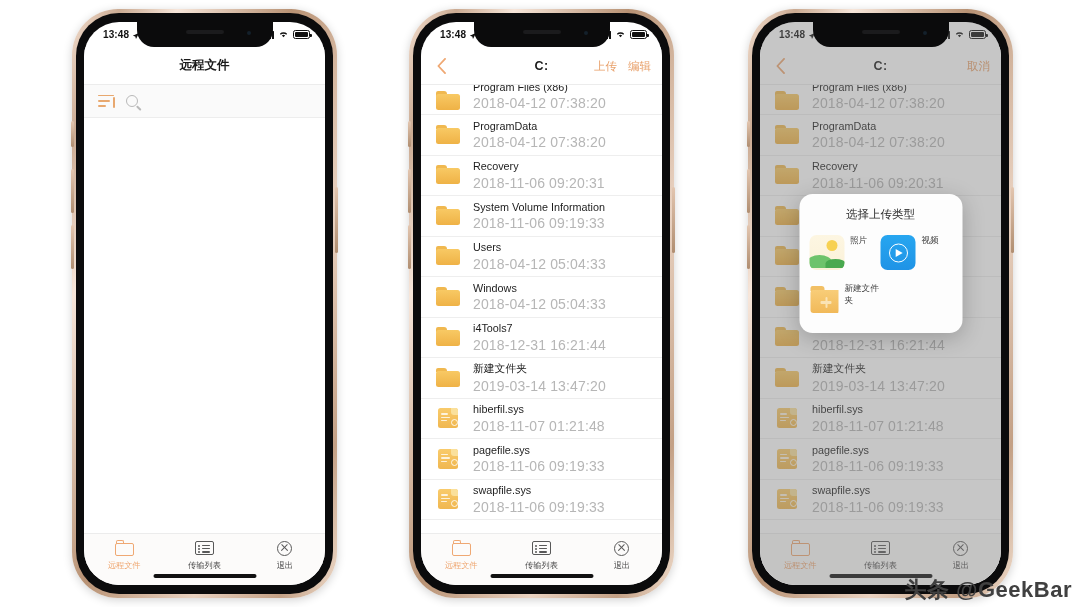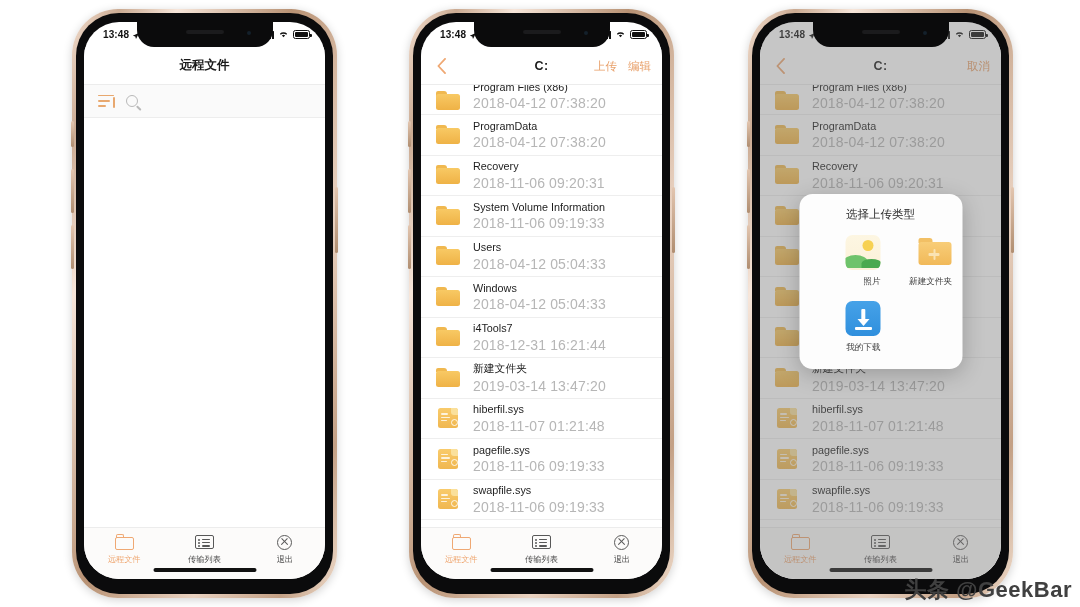--- a/index.html
+++ b/index.html
@@ -18,21 +18,21 @@
     border-radius: 46px;
     background: linear-gradient(110deg,#f3dfd0 0%,#cbab93 10%,#f7e6da 22%,#b89274 46%,#e9d2c1 70%,#c3a085 88%,#f0ddcd 100%);
     padding: 4px;
     box-shadow: 0 2px 10px rgba(0,0,0,.18);
   }
   .phone-inner {
     position: relative;
     width: 100%; height: 100%;
     border-radius: 43px;
     background: #0b0b0c;
-    padding: 9px 8px 15px 8px;
+    padding: 9px 8px 9px 8px;
   }
   .screen {
     position: relative;
     width: 100%; height: 100%;
     border-radius: 35px;
     background: #ffffff;
     overflow: hidden;
   }
   
   .btn-side {
@@ -239,21 +239,21 @@
     left: 50%; transform: translateX(-50%);
     top: 172px;
     width: 163px;
     background: #fdfdfd;
     border-radius: 13px;
     padding: 13px 10px 15px;
     box-shadow: 0 5px 22px rgba(0,0,0,.22);
   }
   .modal-title { text-align:center; font-size: 11.5px; color: #2b2b2b; margin-bottom: 13px; }
   .modal-grid { display:grid; grid-template-columns: 1fr 1fr; row-gap: 13px; }
-  .mi { display:flex; flex-direction:column; align-items:flex-end; gap: 6px; }
+  .mi { display:flex; flex-direction:row; align-items:flex-start; gap: 6px; }
   .mi .lab { font-size: 8.6px; color: #3c3c3c; }
   .mbox { width: 35px; height: 35px; border-radius: 7px; position: relative; overflow: hidden; }
   
   .mb-photo { background: linear-gradient(180deg,#fdf6e2,#fbf1d8); }
   .mb-photo .sun { position:absolute; right:7px; top:5px; width:11px; height:11px; border-radius:50%; background:#f7d152; }
   .mb-photo .h1 { position:absolute; left:-2px; bottom:2px; width:24px; height:13px; border-radius:50% 50% 0 0; background:#6ec36b; }
   .mb-photo .h2 { position:absolute; right:-1px; bottom:2px; width:20px; height:9px; border-radius:50% 50% 0 0; background:#49a94f; }
   
   .mb-video { background: linear-gradient(180deg,#27a6f0,#1f93e6); }
   .mb-video .ring { position:absolute; left:50%; top:50%; transform:translate(-50%,-50%); width:19px; height:19px; border:1.8px solid #fff; border-radius:50%; }
@@ -797,35 +797,34 @@
           <div class="modal-grid">
             <div class="mi">
               <div class="mbox mb-photo">
                 <div class="sun"></div>
                   <div class="h1"></div>
                   <div class="h2"></div>
               </div>
               <div class="lab">照片</div>
             </div>
             <div class="mi">
+              <div class="mbox mb-video">
+                <div class="ring"></div>
+                  <div class="tri"></div>
+              </div>
+              <div class="lab">视频</div>
+            </div>
+            <div class="mi">
               <div class="mbox mb-folder">
                 <div class="tab"></div>
                   <div class="body"></div>
                   <div class="pv"></div>
                   <div class="ph"></div>
               </div>
               <div class="lab">新建文件夹</div>
-            </div>
-            <div class="mi">
-              <div class="mbox mb-dl">
-                <div class="stem"></div>
-                  <div class="head"></div>
-                  <div class="base"></div>
-              </div>
-              <div class="lab">我的下载</div>
             </div>
           </div>
         </div>
 
         <div class="home-ind"></div>
       </div>
     </div>
   </div>
 
   <div class="wm-main">头条 @GeekBar</div>

